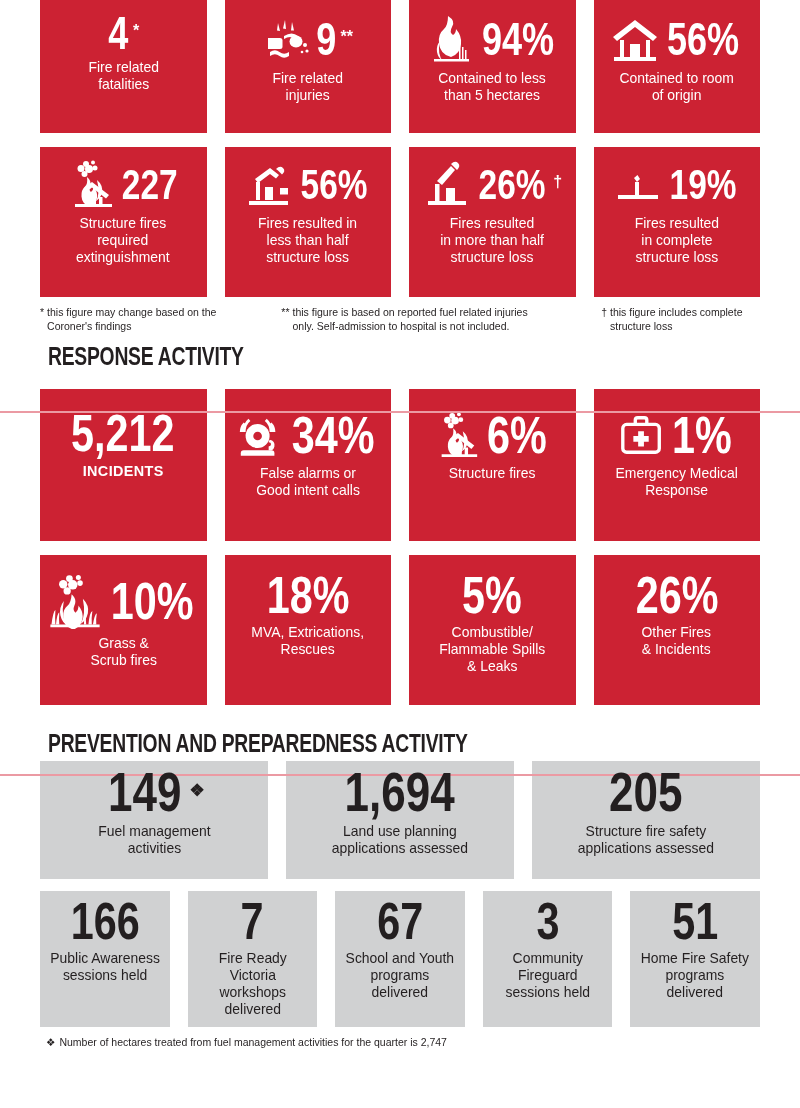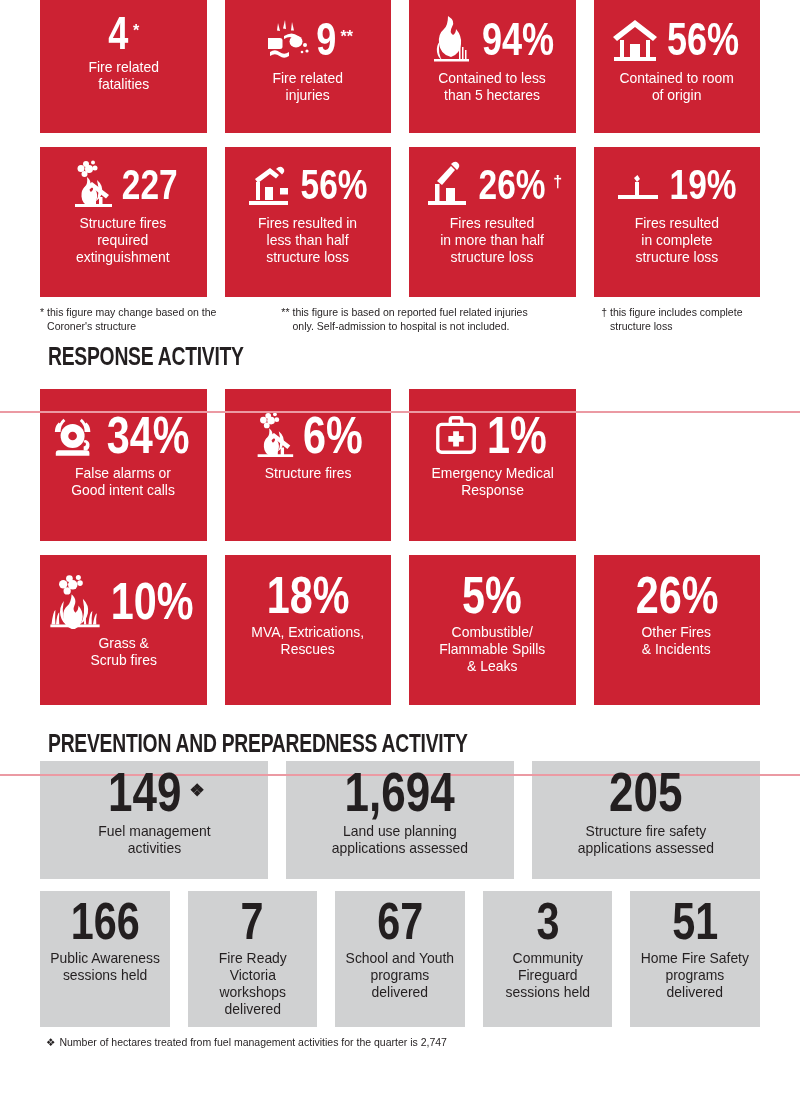--- a/index.html
+++ b/index.html
@@ -262,21 +262,21 @@
           <span class="bignum n-42">19%</span>
         </div>
         <div class="clabel">Fires resulted<br>in complete<br>structure loss</div>
       </div>
     </div>
 
   <div class="notes" id="outcomes-notes" style="margin-top:9px">
       <div style="width: 30%; display: flex; justify-content: flex-start;">
         <div class="note">
           <span class="mk">*</span>
-          <span style="max-width: 180px;">this figure may change based on the Coroner's structure</span>
+          <span style="max-width: 180px;">this figure may change based on the Coroner's findings</span>
         </div>
       </div>
       <div style="width: 44%; display: flex; justify-content: center;">
         <div class="note">
           <span class="mk">**</span>
           <span style="max-width: 255px;">this figure is based on reported fuel related injuries only. Self-admission to hospital is not included.</span>
         </div>
       </div>
       <div style="width: 26%; display: flex; justify-content: flex-end;">
         <div class="note">
@@ -285,20 +285,26 @@
         </div>
       </div>
     </div>
 
   <div class="divider" id="div1" style="top: 411.281px;"></div>
 
   <div class="sec-head" id="response-head" style="margin-top: 12px;">
     <div class="sec-title-sm">RESPONSE ACTIVITY</div>
   </div>
   <div class="grid g4" id="response-row1">
+      <div class="card red" style="min-height: 152px; padding: 22px 5px 12px;">
+        <div class="numline">
+          <span class="bignum n-54">5,212</span>
+        </div>
+        <div class="clabel bold">INCIDENTS</div>
+      </div>
       <div class="card red" style="min-height: 152px; padding: 22px 5px 12px;">
         <div class="numline">
           <span style="display: flex; align-items: center;">
             <svg class="icon" width="48" height="48" viewBox="0 0 100 100" xmlns="http://www.w3.org/2000/svg" fill="#ffffff">
               <g fill="#ffffff">
                 <path d="M16 24 q-8 8 -8 20 h7 q0 -11 6 -16 z"></path>
                 <path d="M26 16 q-12 10 -12 28 h6 q0 -15 10 -23 z"></path>
                 <path d="M74 24 q8 8 8 20 h-7 q0 -11 -6 -16 z"></path>
                 <path d="M64 16 q12 10 12 28 h-6 q0 -15 -10 -23 z"></path>
                 <circle cx="45" cy="52" r="25"></circle>

